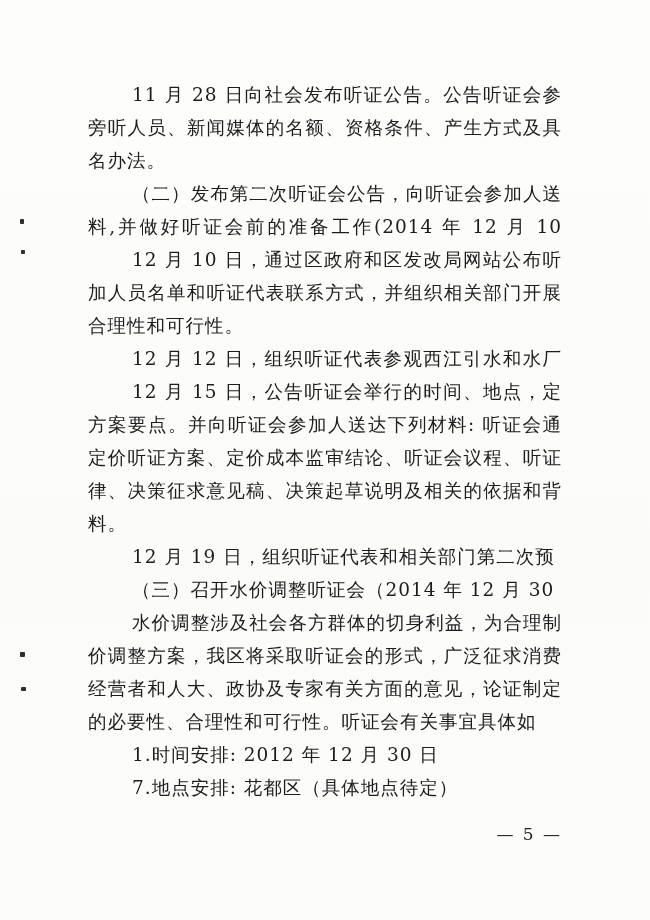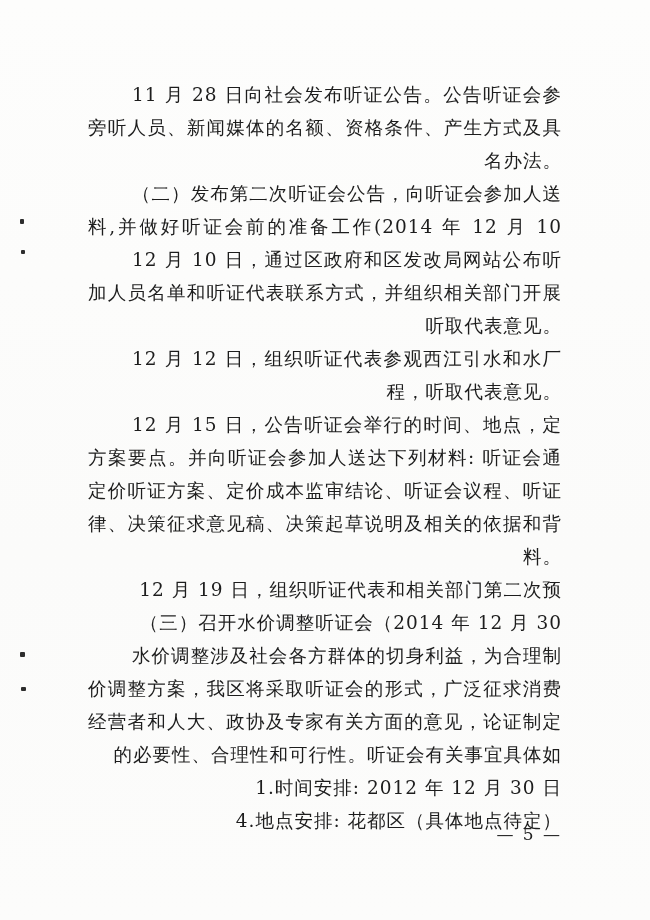--- a/index.html
+++ b/index.html
@@ -25,21 +25,21 @@
     top: 78px;
     width: 474px;
   }
   .line {
     font-size: 18.5px;
     height: 33px;
     line-height: 33px;
     color: #1d1d1d;
     letter-spacing: 1px;
     overflow: hidden;
-    text-align: right;
+    text-align: left;
   }
   .line.indent {
     padding-left: 44px;
   }
   .line.full {
     text-align: justify;
     text-align-last: justify;
   }
   .page-number {
     position: absolute;
@@ -67,36 +67,35 @@
 <div class="scan-page">
 
   <div class="body-text">
       <div class="line indent full">11 月 28 日向社会发布听证公告。公告听证会参加人、</div>
       <div class="line full">旁听人员、新闻媒体的名额、资格条件、产生方式及具体报</div>
       <div class="line">名办法。</div>
       <div class="line indent full">（二）发布第二次听证会公告，向听证会参加人送达资</div>
       <div class="line full">料,并做好听证会前的准备工作(2014 年 12 月 10 日-19 日)。</div>
       <div class="line indent full">12 月 10 日，通过区政府和区发改局网站公布听证会参</div>
       <div class="line full">加人员名单和听证代表联系方式，并组织相关部门开展听证</div>
-      <div class="line">听取代表意见。</div>
+      <div class="line">合理性和可行性。</div>
       <div class="line indent full">12 月 12 日，组织听证代表参观西江引水和水厂改造工</div>
-      <div class="line">程，听取代表意见。</div>
       <div class="line indent full">12 月 15 日，公告听证会举行的时间、地点，定价听证</div>
       <div class="line full">方案要点。并向听证会参加人送达下列材料: 听证会通知、</div>
       <div class="line full">定价听证方案、定价成本监审结论、听证会议程、听证会纪</div>
       <div class="line full">律、决策征求意见稿、决策起草说明及相关的依据和背景资</div>
       <div class="line">料。</div>
       <div class="line indent">12 月 19 日，组织听证代表和相关部门第二次预演。</div>
       <div class="line indent">（三）召开水价调整听证会（2014 年 12 月 30 日）。</div>
       <div class="line indent full">水价调整涉及社会各方群体的切身利益，为合理制定水</div>
       <div class="line full">价调整方案，我区将采取听证会的形式，广泛征求消费者、</div>
       <div class="line full">经营者和人大、政协及专家有关方面的意见，论证制定价格</div>
       <div class="line">的必要性、合理性和可行性。听证会有关事宜具体如下:</div>
       <div class="line indent">1.时间安排: 2012 年 12 月 30 日</div>
-      <div class="line indent">4.地点安排: 花都区（具体地点待定）</div>
+      <div class="line indent">7.地点安排: 花都区（具体地点待定）</div>
     </div>
 
   <div class="page-number">— 5 —</div>
 
   <div class="speck s1"></div>
   <div class="speck s2"></div>
   <div class="speck s3"></div>
   <div class="speck s4"></div>
 
 </div>

